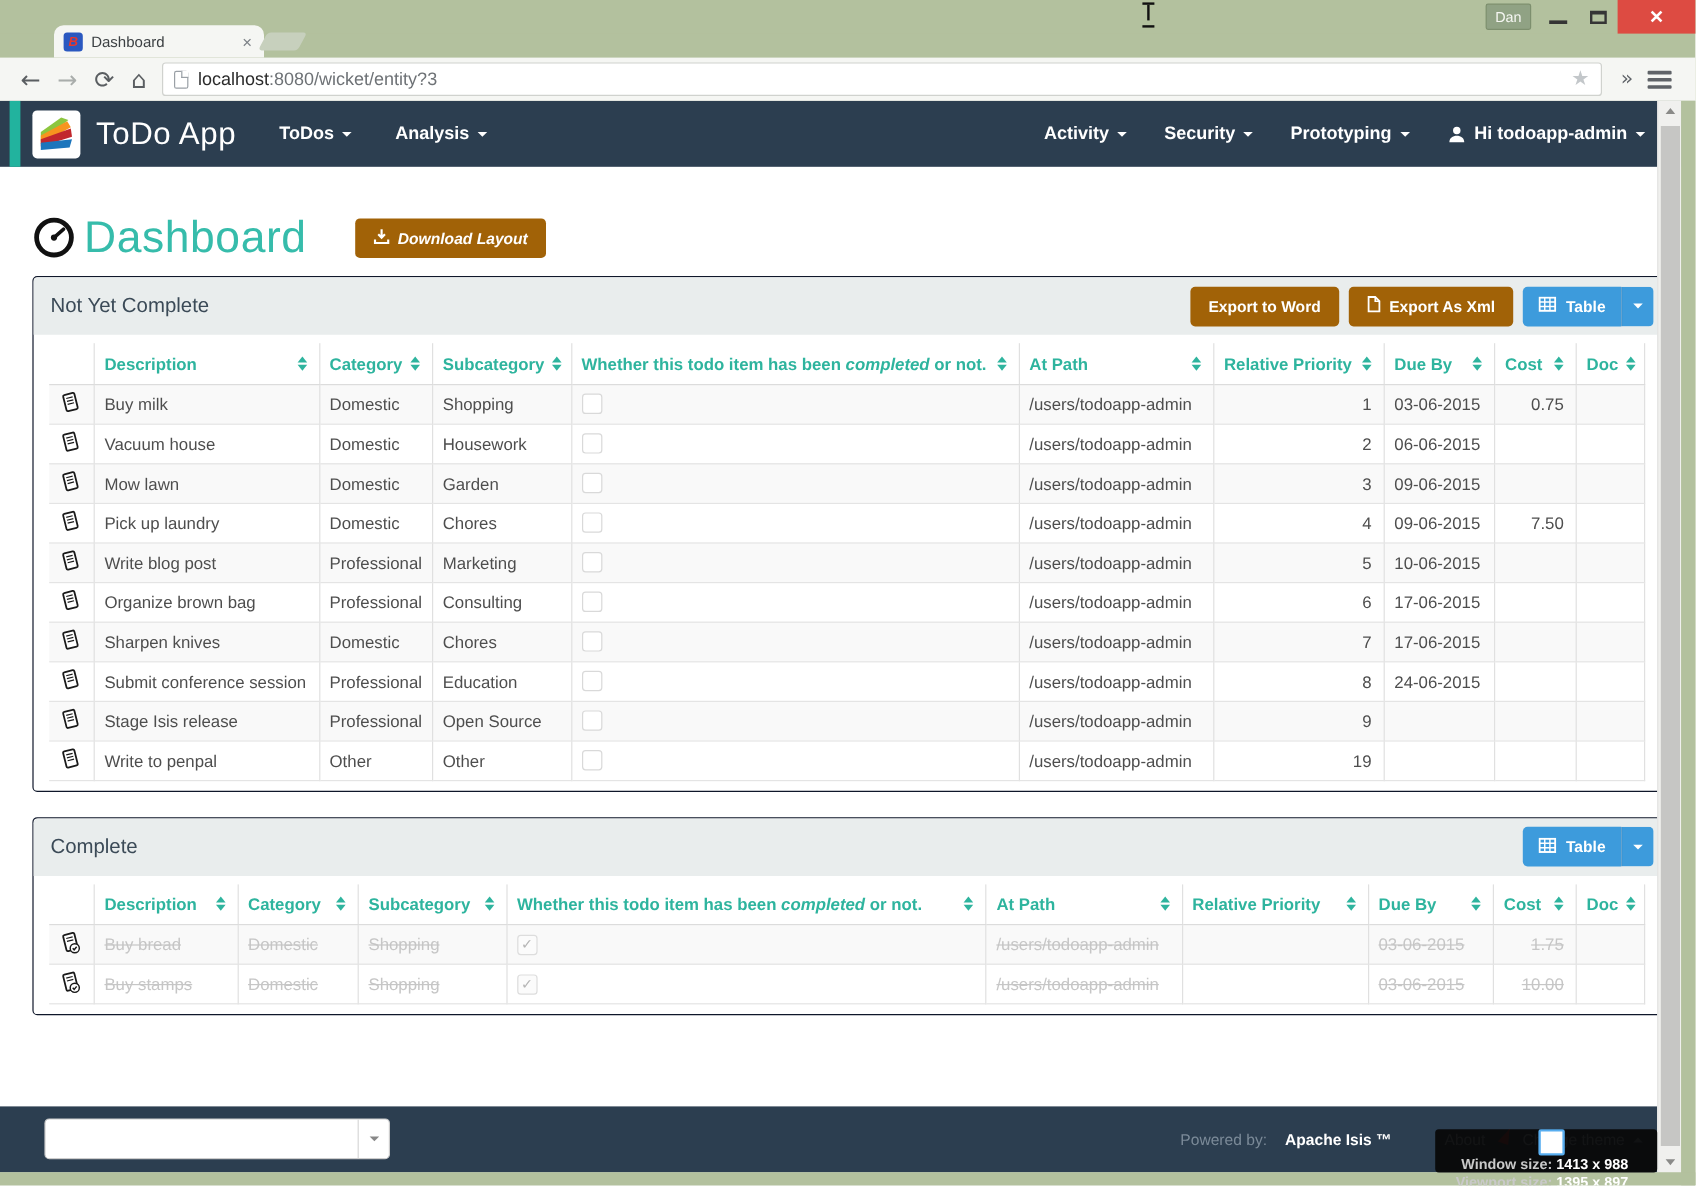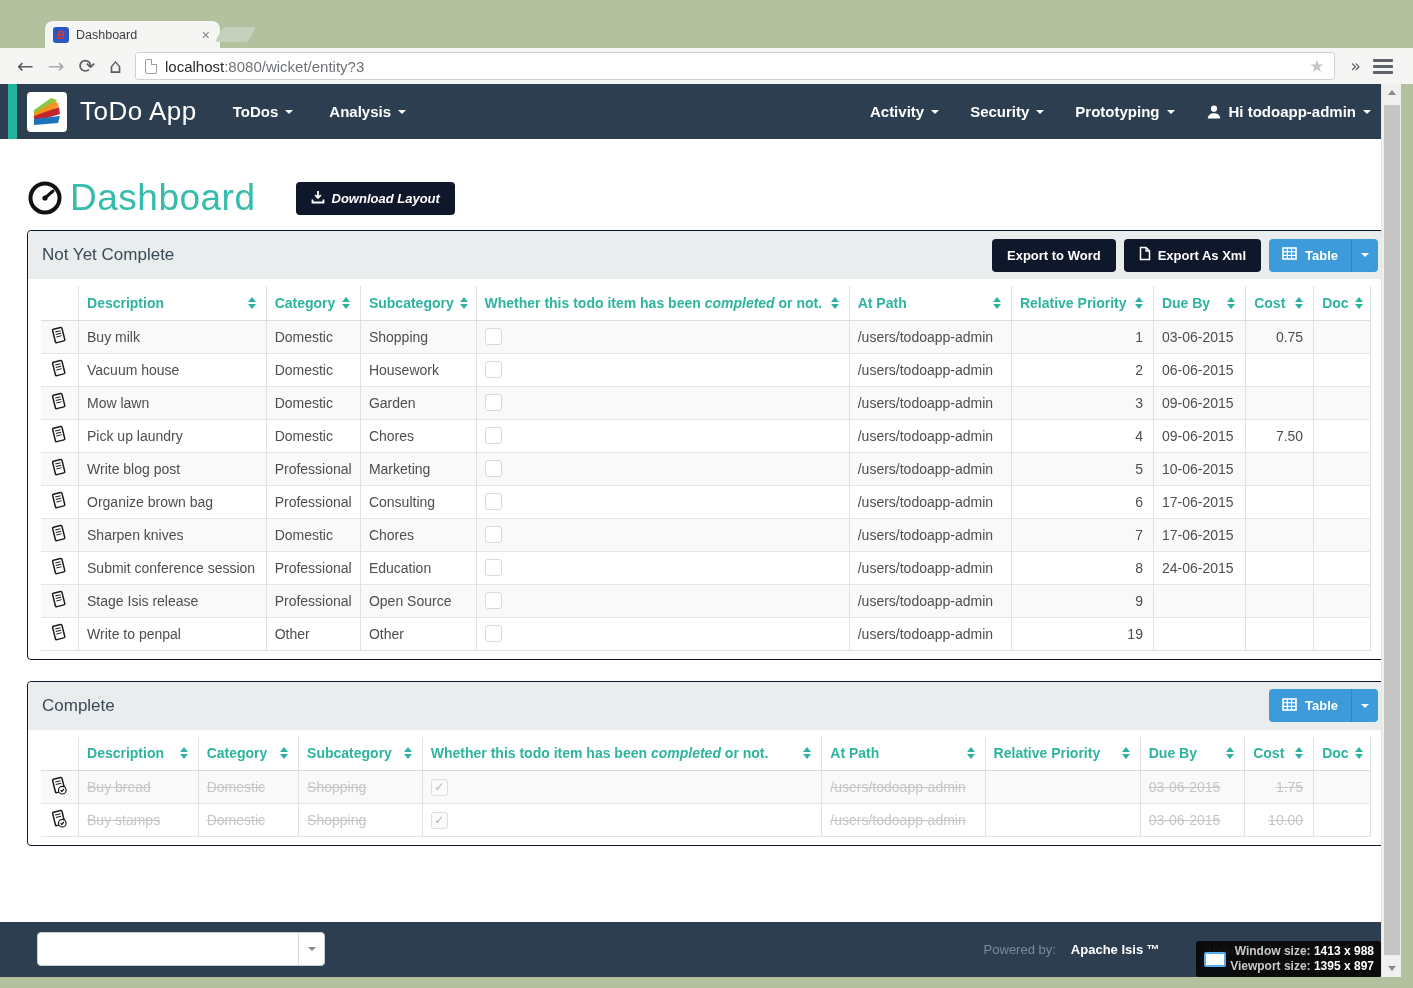--- a/index.html
+++ b/index.html
@@ -63,21 +63,21 @@
   .caret.up { border-top:none; border-bottom:4px solid #8897a4; }
   .caret.gray { border-top-color:#888; }
   .user-ic { margin-right:7px; display:flex; }
 
   
   .content { padding:0 9px 0 27px; }
   .page-header { margin-top:38px; display:flex; align-items:center; }
   .dash-icon { display:flex; margin-right:7px; }
   h1.page-title { font-size:37px; font-weight:400; color:#36bcab; letter-spacing:.5px; }
   .btn { border:none; border-radius:4px; color:#fff; font-size:13px; font-weight:bold; font-family:"Liberation Sans",sans-serif; height:33px; display:inline-flex; align-items:center; gap:7px; }
-  .btn.gray { background:#0f172a; padding:0 15px; }
+  .btn.gray { background:#a16207; padding:0 15px; }
   .btn-dl { margin-left:40px; font-style:italic; }
   .split-btn { display:flex; height:33px;justify-content:center; }
   .split-main { background:#3d9bdc; color:#fff; font-size:13px; font-weight:bold; display:flex; align-items:center; gap:8px; padding:0 13px; border-radius:4px 0 0 4px; }
   .split-caret { width:27px; background:#3d9bdc; border-left:1px solid rgba(0,0,0,.15); border-radius:0 4px 4px 0; display:flex; align-items:center; justify-content:center; }
 
   
   .panel { border:1px solid #0f172a; border-radius:4px; margin-top:11px; background:#fff; }
   .panel + .panel { margin-top:21px; }
   .panel-heading { height:48px; background:#e9eded; border-radius:4px 4px 0 0; display:flex; align-items:center; padding:0 8px 0 14px; }
   .panel-title { font-size:17px; color:#3b4a57; }
@@ -116,31 +116,42 @@
   
   .scrollbar { position:absolute; right:0; top:0; width:20px; height:893px; background:#f0f0ee; border-left:1px solid #e3e3e1; }
   .sb-btn { position:absolute; left:0; width:20px; height:17px; display:flex; align-items:center; justify-content:center; }
   .sb-btn.up { top:0; } .sb-btn.down { bottom:0; }
   .sb-btn i { width:0; height:0; border-left:4px solid transparent; border-right:4px solid transparent; }
   .sb-btn.up i { border-bottom:5px solid #8a8a88; }
   .sb-btn.down i { border-top:5px solid #8a8a88; }
   .sb-thumb { position:absolute; left:2px; top:21px; width:16px; height:850px; background:#c6c6c4; }
 
   
-  .size-overlay { position:absolute; left:1196px; top:941px; width:185px; height:36px; background:rgba(8,8,8,.93); border-radius:3px; display:flex; align-items:center; z-index:20; }
+  .size-overlay { position:absolute; left:1196px; top:941px; width:185px; height:36px; background:rgba(8,8,8,.93); border-radius:3px; display:flex; align-items:center; z-index:20;flex-direction:column; }
   .monitor-icon { width:22px; height:15px; border:2px solid #58aef0; border-radius:2px; background:#fff; margin-left:8px; flex:0 0 22px; }
   .size-lines { flex:1; text-align:right; padding-right:7px; font-size:12px; font-weight:bold; line-height:15px; white-space:nowrap; }
   .size-lines .sl { color:#c9c9c9; }
   .size-lines b { color:#fff; }
 </style>
 </head>
 <body>
 
 <div class="screen">
 
+  <div class="titlebar">
+    <div class="cursor-ibeam"></div>
+    <div class="profile-chip">Dan</div>
+    <div class="win-btn win-min">
+        <i></i>
+      </div>
+    <div class="win-btn win-max">
+        <i></i>
+      </div>
+    <div class="win-btn win-close">✕</div>
+  </div>
 
   <div class="tab">
     <span class="favicon">B</span>
     <span class="tab-title">Dashboard</span>
     <span class="tab-close">×</span>
   </div>
   <div class="newtab-stub"></div>
 
   <div class="toolbar">
     <span class="nav-ic glyph">←</span>

